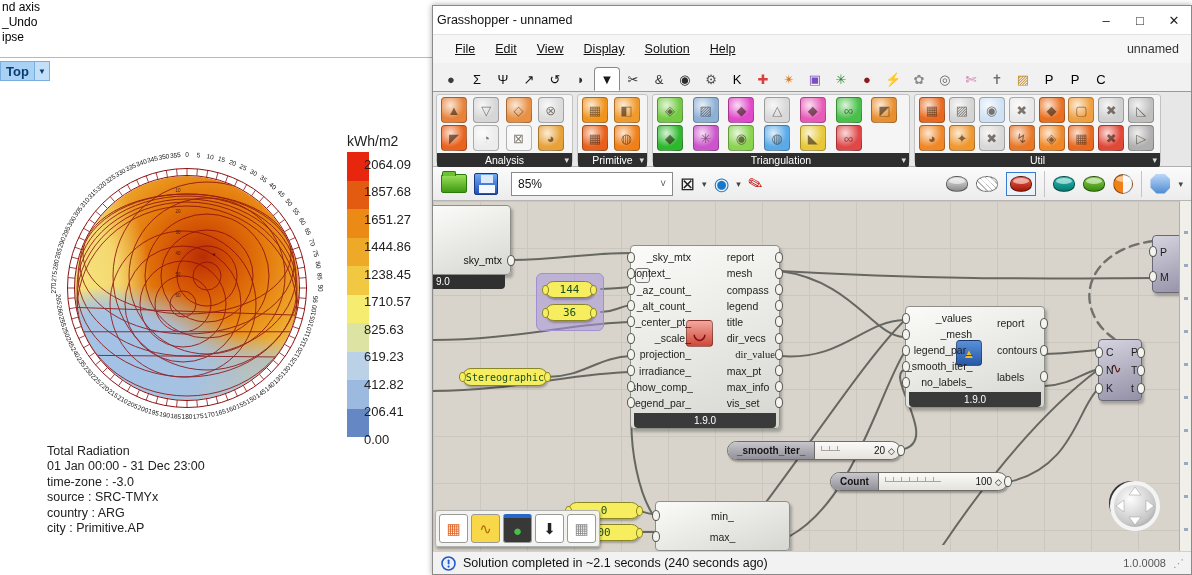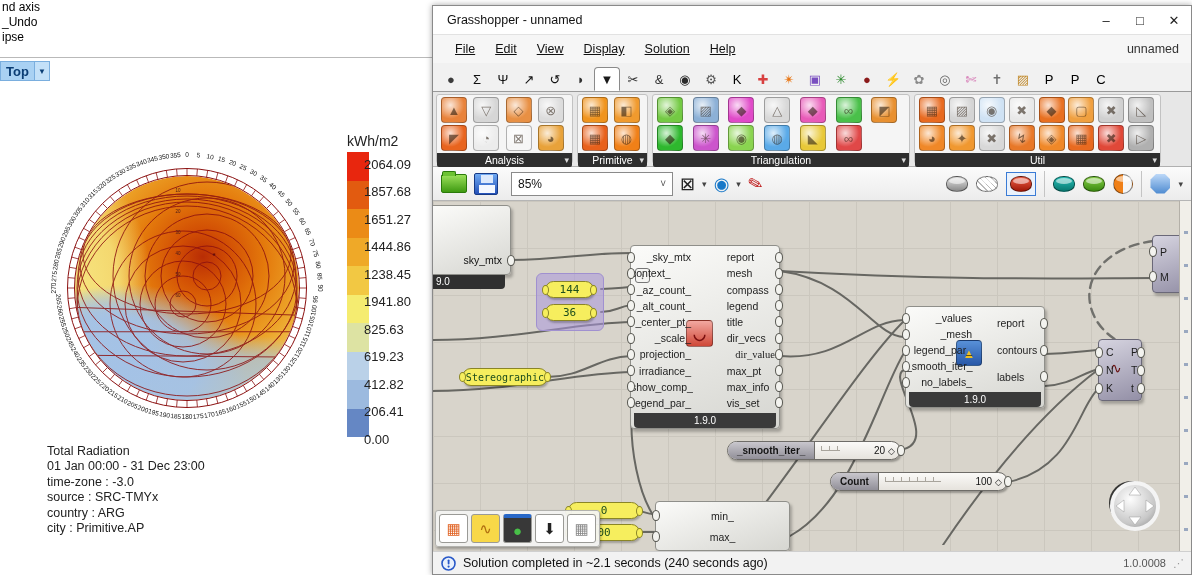--- a/index.html
+++ b/index.html
@@ -23,21 +23,21 @@
   .legend-bar div { width:22px; }
   .legend-lbls { position:absolute; left:17px; top:19px; width:60px; height:285px; }
   .legend-lbls span { position:absolute; transform:translateY(-50%); font-size:13px; color:#222; }
   .rhino-info { position:absolute; left:47px; top:444px; font-size:12.5px; line-height:15.4px; color:#222; }
 
   
   .gh { position:absolute; left:432px; top:5px; width:760px; height:570px;
     border:1px solid #8a8a8a; background:#f0f0f0; display:flex; flex-direction:column;
     box-shadow:0 0 6px rgba(0,0,0,.35); }
   .titlebar { height:28px; background:#fff; display:flex; align-items:center; flex:0 0 auto; }
-  .titlebar .title { padding-left:14px; font-size:12.5px; color:#111; }
+  .titlebar .title { padding-left:4px; font-size:12.5px; color:#111; }
   .winbtns { margin-left:auto; display:flex; }
   .winbtn { width:34px; height:26px; display:flex; align-items:center; justify-content:center;
     font-size:13px; color:#222; }
   .menubar { height:29px; background:#f6f6f6; border-top:1px solid #e2e2e2; display:flex;
     align-items:center; padding-left:12px; flex:0 0 auto; }
   .menu-item { padding:0 10px; font-size:12.5px; color:#111; }
   .menubar .filelab { margin-left:auto; margin-right:12px; font-size:12.5px; color:#333; }
   .tabstrip { height:28px; background:#f1f1f1; display:flex; align-items:flex-end;
     padding-left:5px; flex:0 0 auto; }
   .tab { width:26px; height:24px; display:flex; align-items:center; justify-content:center;
@@ -382,21 +382,21 @@
         <div style="height: 28.5px; background: rgb(186, 209, 232);"></div>
         <div style="height: 28.5px; background: rgb(156, 186, 223);"></div>
         <div style="height: 28.5px; background: rgb(101, 135, 196);"></div>
       </div>
     <div class="legend-lbls">
         <span style="top: 12px;">2064.09</span>
         <span style="top: 39.45px;">1857.68</span>
         <span style="top: 66.9px;">1651.27</span>
         <span style="top: 94.35px;">1444.86</span>
         <span style="top: 121.8px;">1238.45</span>
-        <span style="top: 149.25px;">1941.80</span>
+        <span style="top: 149.25px;">1710.57</span>
         <span style="top: 176.7px;">825.63</span>
         <span style="top: 204.15px;">619.23</span>
         <span style="top: 231.6px;">412.82</span>
         <span style="top: 259.05px;">206.41</span>
         <span style="top: 286.5px;">0.00</span>
       </div>
   </div>
 
   <div class="rhino-info">
       <div>Total Radiation</div>

